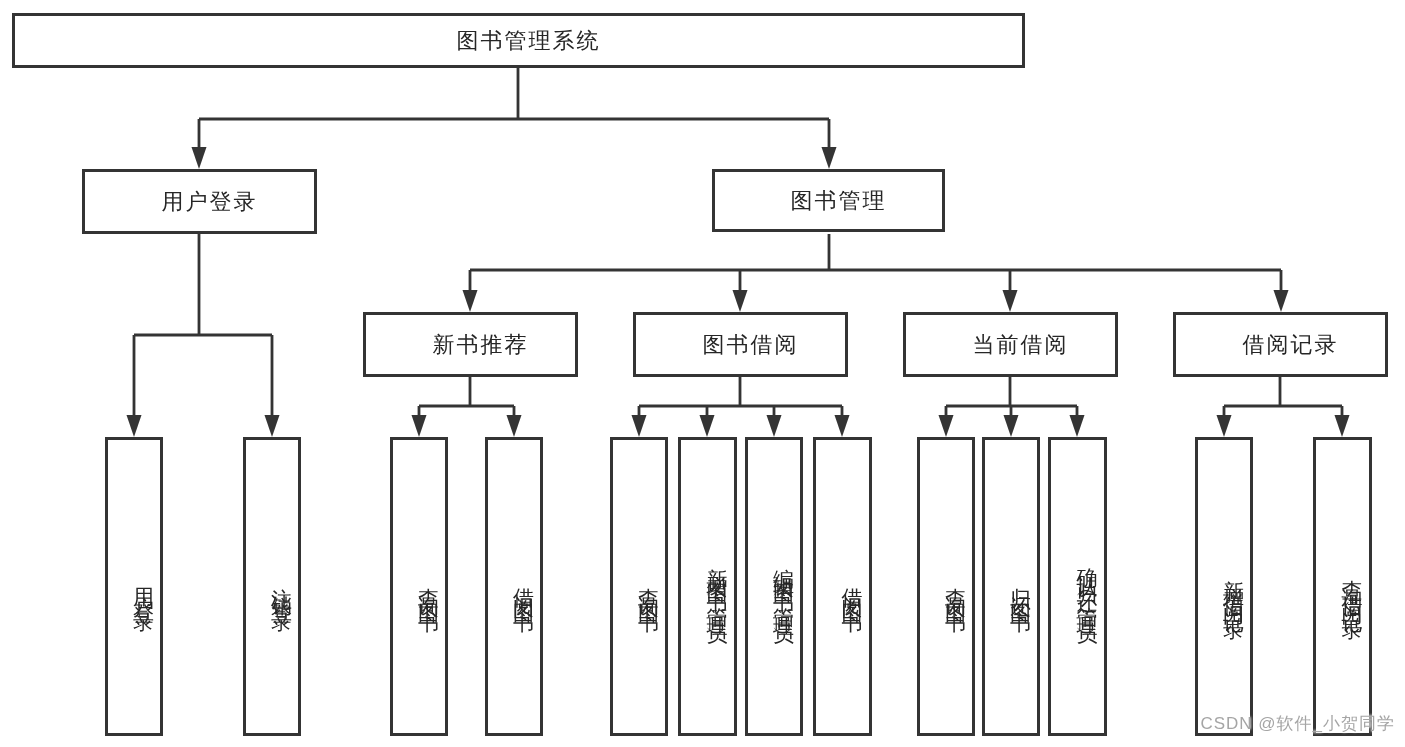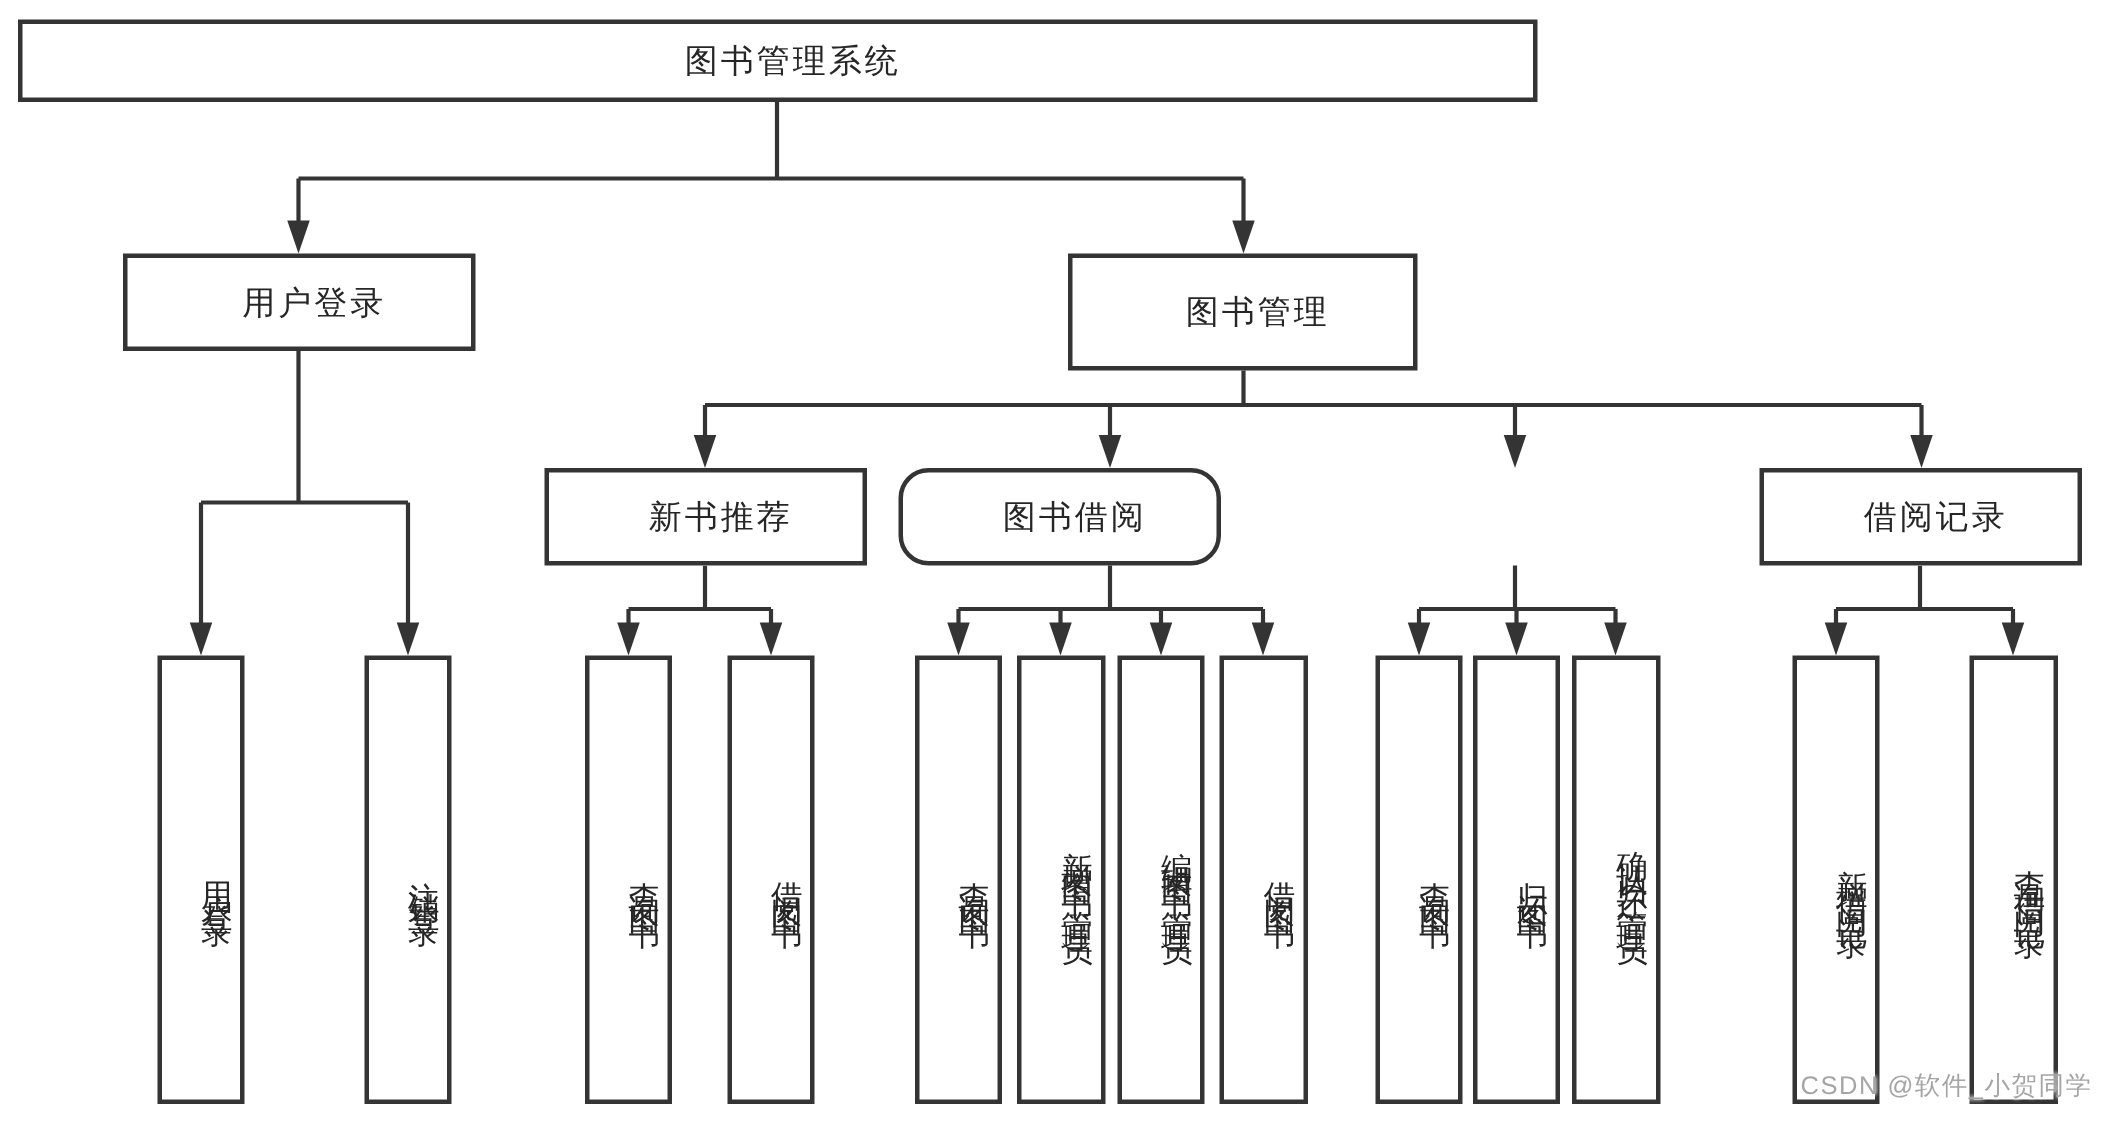--- a/index.html
+++ b/index.html
@@ -101,29 +101,32 @@
     </g>
   </svg>
 
   <div class="node h" style="left:12px;top:13px;width:1013px;height:55px;">
     <span class="label">图书管理系统</span>
   </div>
 
   <div class="node h" style="left:82px;top:169px;width:235px;height:65px;">
     <span class="label">用户登录</span>
   </div>
-  <div class="node h" style="left:712px;top:169px;width:233px;height:78px;">
+  <div class="node h" style="left:712px;top:169px;width:233px;height:63px;">
     <span class="label">图书管理</span>
   </div>
 
   <div class="node h" style="left:363px;top:312px;width:215px;height:65px;justify-content:center;">
     <span class="label">新书推荐</span>
   </div>
-  <div class="node h" style="left:599px;top:312px;width:215px;height:65px;border-radius:20px;">
+  <div class="node h" style="left:633px;top:312px;width:215px;height:65px;">
     <span class="label">图书借阅</span>
+  </div>
+  <div class="node h" style="left:903px;top:312px;width:215px;height:65px;">
+    <span class="label">当前借阅</span>
   </div>
   <div class="node h" style="left:1173px;top:312px;width:215px;height:65px;">
     <span class="label">借阅记录</span>
   </div>
 
   <div class="node v" style="left:105px;top:437px;width:58px;height:299px;">
     <span class="label">用户登录</span>
   </div>
   <div class="node v" style="left:243px;top:437px;width:58px;height:299px;">
     <span class="label">注销登录</span>

